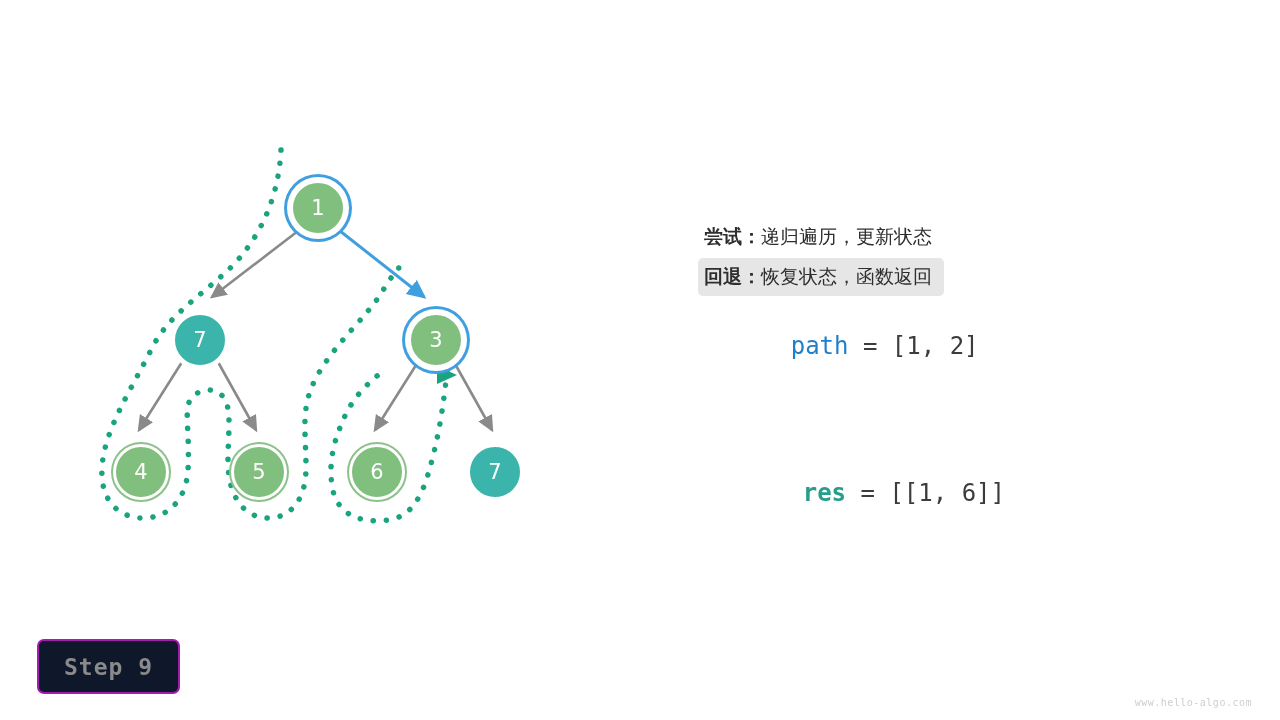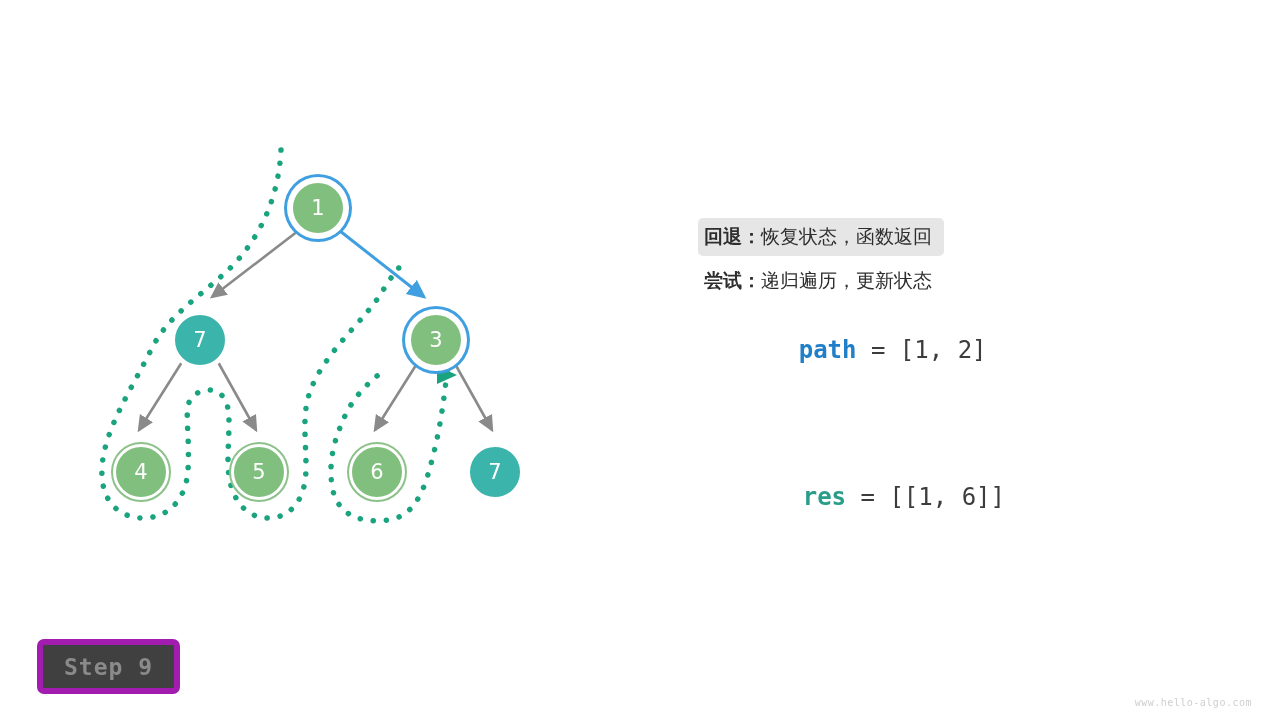--- a/index.html
+++ b/index.html
@@ -50,31 +50,31 @@
   .txt-row b{font-weight:bold;}
   .txt-hl{background:#e6e6e6;}
   .code-row{
     font-family:"DejaVu Sans Mono","Liberation Mono",monospace;
     font-size:24px;
     color:#3c3c3c;
     white-space:pre;
     letter-spacing:0px;
     padding-left:6px;
   }
-  .var-path{color:#1f7fc9;font-weight:bold;margin-left:8px;}
+  .var-path{color:#1f7fc9;font-weight:normal;}
   .var-res{color:#2a9d8a;font-weight:bold;margin-left:12px;}
 
   
   #step-badge{
     position:absolute;left:37px;top:639px;
     width:143px;height:55px;
     box-sizing:border-box;
-    border:6px solid #a21caf;
+    border:2px solid #a21caf;
     border-radius:7px;
-    background:#404040;
+    background:#0f172a;
     display:flex;align-items:center;justify-content:center;
     font-family:"DejaVu Sans Mono","Liberation Mono",monospace;
     font-size:23px;font-weight:bold;
     color:#8a8a8a;
     letter-spacing:1px;
   }
 
   
   #watermark{
     position:absolute;right:28px;bottom:12px;
@@ -157,26 +157,26 @@
   <div class="node node-green" style="left:349px;top:444px;">
     <span>6</span>
   </div>
 
   <div class="node node-teal node-plain" style="left:467px;top:444px;">
     <span>7</span>
   </div>
 
   <div id="panel">
 
+    <div style="margin-bottom:2px;">
+      <span class="txt-row"><b>尝试：</b><span>递归遍历，更新状态</span></span>
+    </div>
+
     <div style="margin-bottom:6px;">
       <span class="txt-row txt-hl"><b>回退：</b><span>恢复状态，函数返回</span></span>
-    </div>
-
-    <div style="margin-bottom:2px;">
-      <span class="txt-row"><b>尝试：</b><span>递归遍历，更新状态</span></span>
     </div>
 
     <div class="code-row" style="margin-top:8px;">
       <span class="var-path">path</span><span> = </span><span>[1, 2]</span>
     </div>
 
     <div class="code-row" style="margin-top:63px;">
       <span class="var-res">res</span><span> = </span><span>[[1, 6]]</span>
     </div>
 

